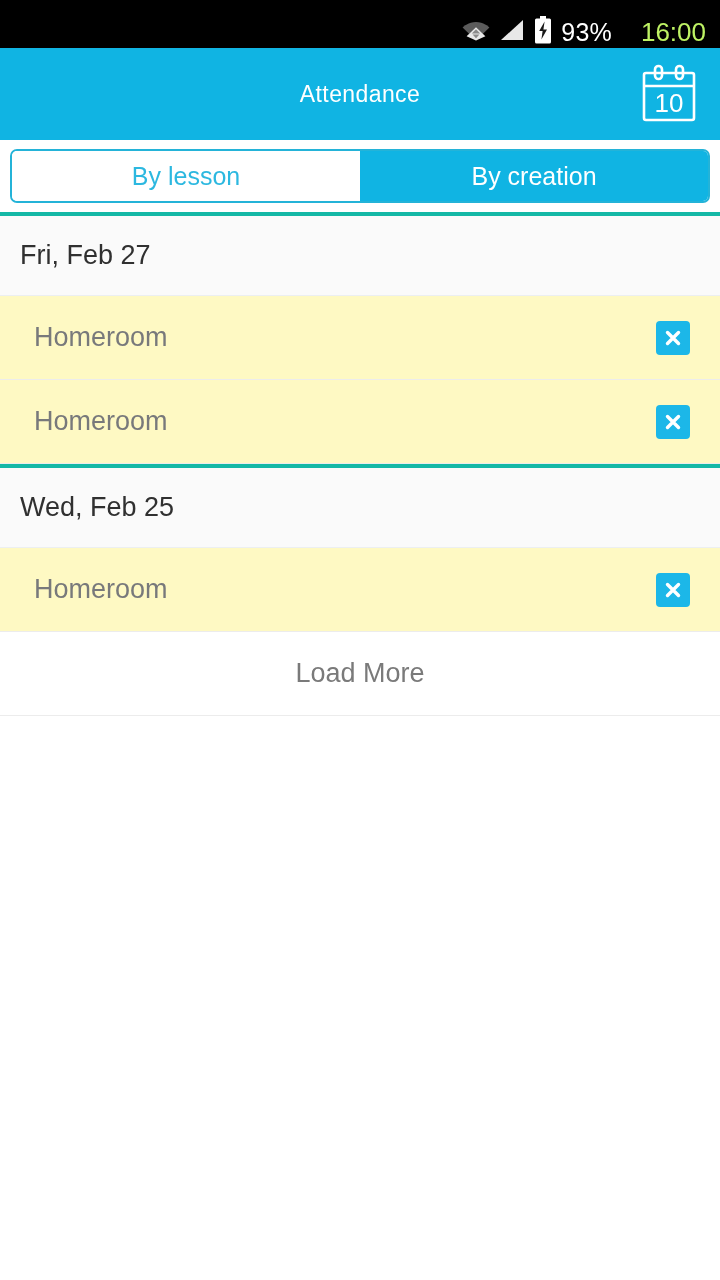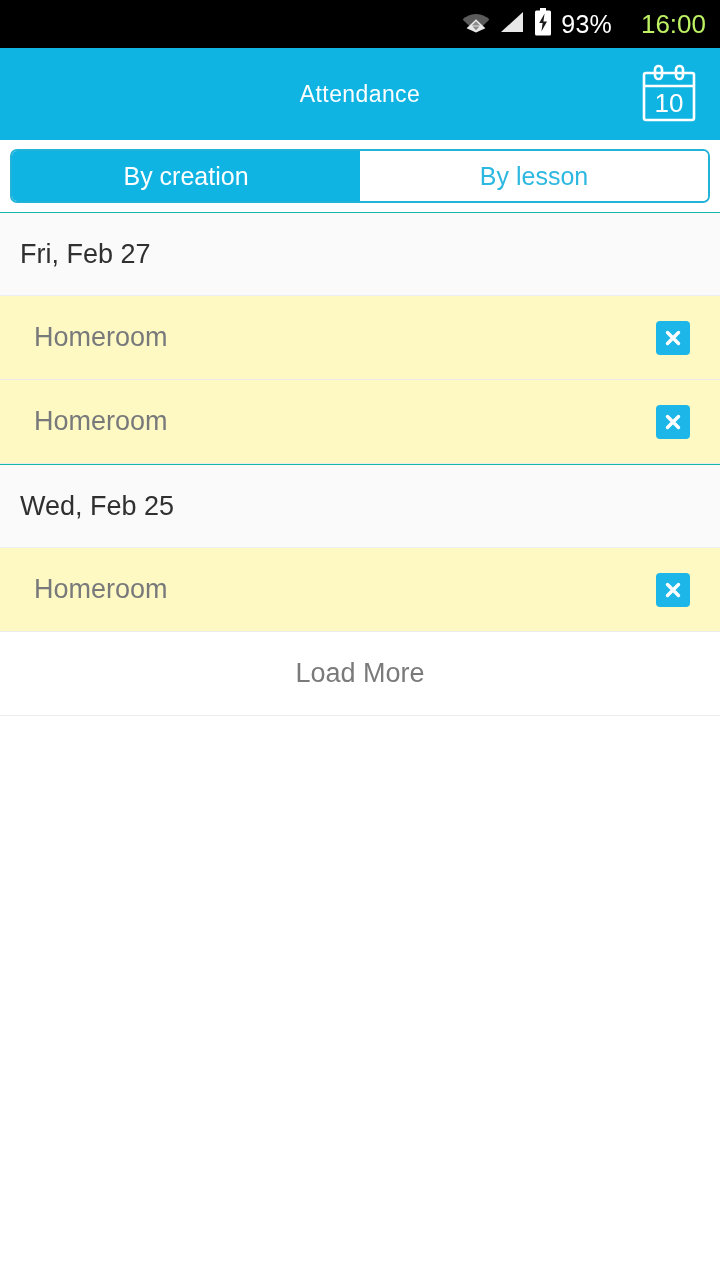--- a/index.html
+++ b/index.html
@@ -7,21 +7,21 @@
     width:720px; height:1280px;
     background:#ffffff;
     font-family:"Liberation Sans", sans-serif;
     overflow:hidden;
   }
   #app { width:720px; height:1280px; position:relative; background:#ffffff; }
 
   
   .statusbar{
     height:48px; background:#000000; width:100%;
-    display:flex; align-items:center; justify-content:flex-end;
+    display:flex; align-items:flex-end; justify-content:flex-end;
     padding-right:14px;
   }
   .status-icons{ display:flex; align-items:center; gap:9px; }
   .sb-text{ color:#ffffff; font-size:25px; letter-spacing:.2px; }
   .sb-clock{ color:#bef264; font-size:26px; margin-left:20px; }
   .ico{ display:block; }
 
   
   .appbar{
     height:92px; background:#10b4e3; width:100%;
@@ -45,21 +45,21 @@
     flex:1 1 50%; display:flex; align-items:center; justify-content:center;
     font-size:25px; font-weight:400; cursor:pointer;
   }
   .tab.active{ background:#10b4e3; color:#ffffff; }
   .tab.inactive{ background:#ffffff; color:#2cb8e0; }
 
   
   .list{ margin-top:9px; width:100%; }
   .date-header{
     height:84px; background:#fafafa;
-    border-top:1px solid #14b8a6; border-bottom:1px solid #eceff1;
+    border-top:4px solid #14b8a6; border-bottom:1px solid #eceff1;
     display:flex; align-items:center; padding-left:20px;
     color:#303030; font-size:27px;
   }
   .list-row{
     height:84px; background:#fef9c3;
     border-bottom:1px solid #ececec;
     display:flex; align-items:center; justify-content:space-between;
     padding:0 30px 0 34px;
     text-align:right;
   }
@@ -121,25 +121,25 @@
         <rect x="4" y="9" width="50" height="47" rx="2" fill="none" stroke="#ffffff" stroke-width="2.6"></rect>
         <line x1="4" y1="22" x2="54" y2="22" stroke="#ffffff" stroke-width="2.6"></line>
         <rect x="15" y="2" width="7" height="13" rx="3.5" fill="none" stroke="#ffffff" stroke-width="2.6"></rect>
         <rect x="36" y="2" width="7" height="13" rx="3.5" fill="none" stroke="#ffffff" stroke-width="2.6"></rect>
         <text x="29" y="48" font-family="Liberation Sans, sans-serif" font-size="26" font-weight="300" fill="#ffffff" text-anchor="middle">10</text>
       </svg>
     </div>
   </div>
 
   <div class="tabwrap">
+    <div class="tab inactive">
+      <span>By lesson</span>
+    </div>
     <div class="tab active">
       <span>By creation</span>
-    </div>
-    <div class="tab inactive">
-      <span>By lesson</span>
     </div>
   </div>
 
   <div class="list">
 
     <div class="date-header">
       <span>Fri, Feb 27</span>
     </div>
     <div class="list-row">
       <span class="row-label">Homeroom</span>

